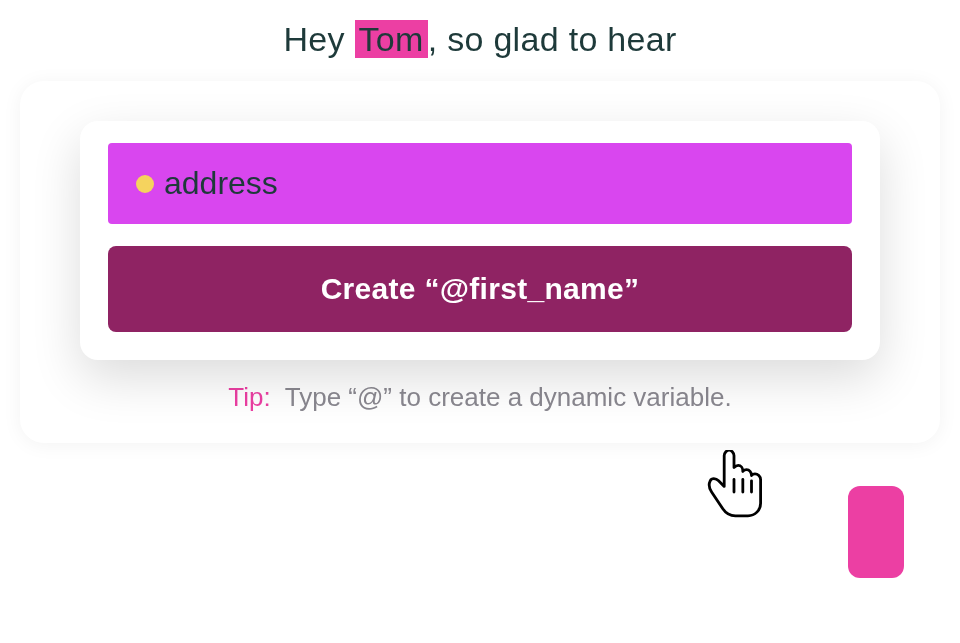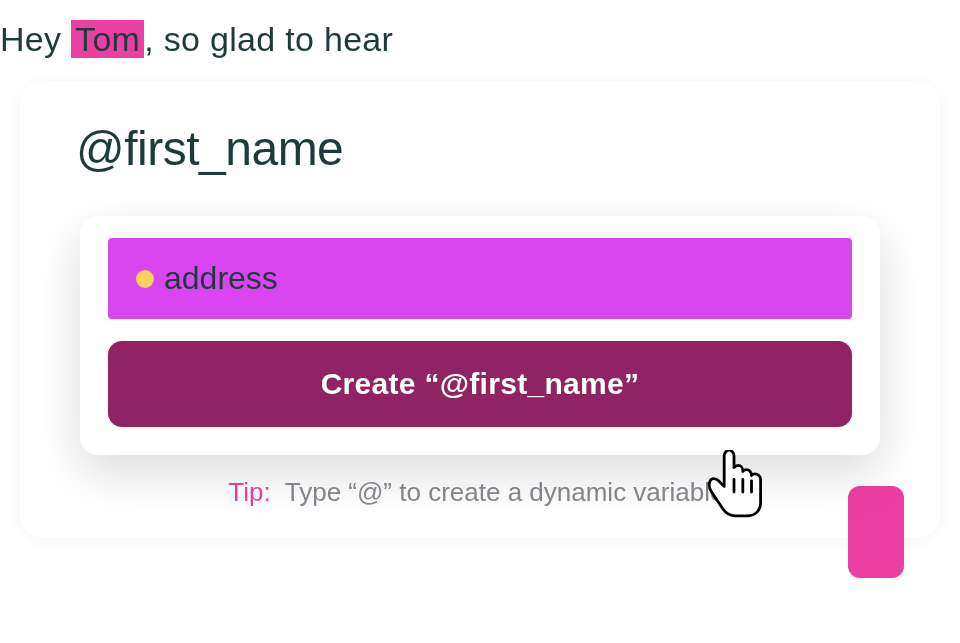--- a/index.html
+++ b/index.html
@@ -11,20 +11,21 @@
     body {
       font-family: -apple-system, BlinkMacSystemFont, 'Segoe UI', Helvetica, Arial, sans-serif;
       background: #ffffff;
       width: 960px;
       height: 643px;
       position: relative;
       overflow: hidden;
     }
     
     .header-text {
+      text-align: center;
       font-size: 34px;
       color: #1e3a3a;
       font-weight: 400;
       padding-top: 20px;
       padding-bottom: 10px;
       letter-spacing: 0.3px;
     }
     
     .highlight {
       background: #ec3fa3;
@@ -82,21 +83,21 @@
     .option-label {
       font-size: 32px;
       color: #1e3a3a;
       font-weight: 400;
     }
     
     .create-button {
       background: #8f2363;
       color: #ffffff;
       border: none;
-      border-radius: 14px;
+      border-radius: 8px;
       width: 100%;
       padding: 26px 20px;
       font-size: 30px;
       font-weight: 600;
       cursor: pointer;
       letter-spacing: 0.3px;
       position: relative;
     }
     
     .pink-block {
@@ -137,21 +138,20 @@
   </style>
 </head>
 <body>
 
 <div class="header-text">
   <span>Hey </span><span class="highlight">Tom</span><span>, so glad to hear</span>
 </div>
 
 <div class="main-card">
 
-  <div class="variable-title">@first_name</div>
 
   <div class="pink-block"></div>
 
   <div class="dropdown-panel">
     
     <div class="option-item">
       <span class="option-dot"></span>
       <span class="option-label">address</span>
     </div>
     

